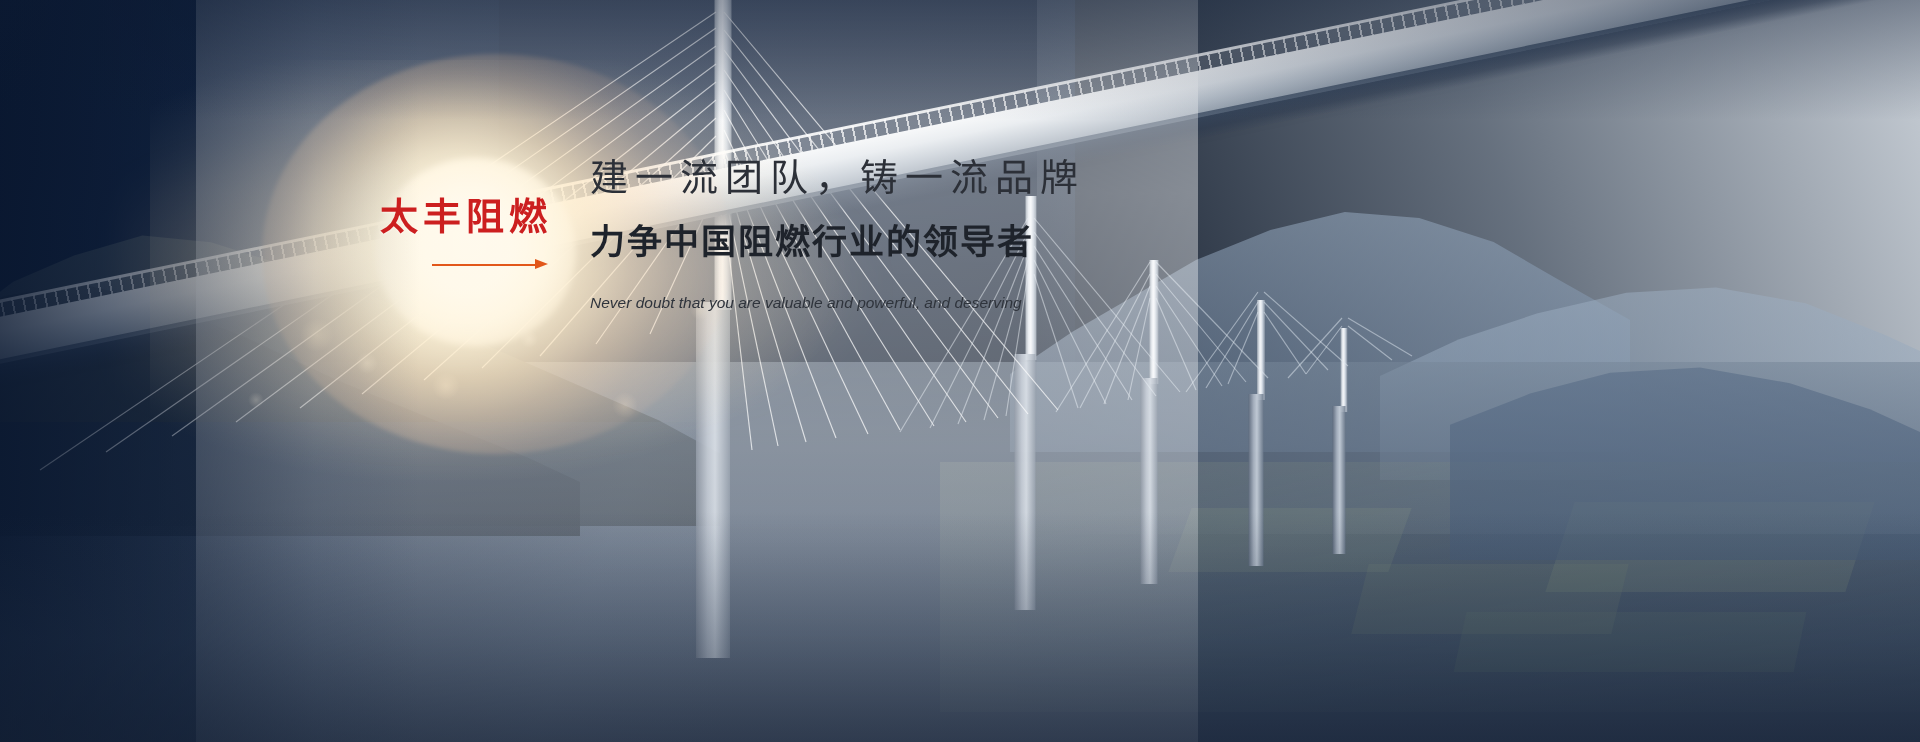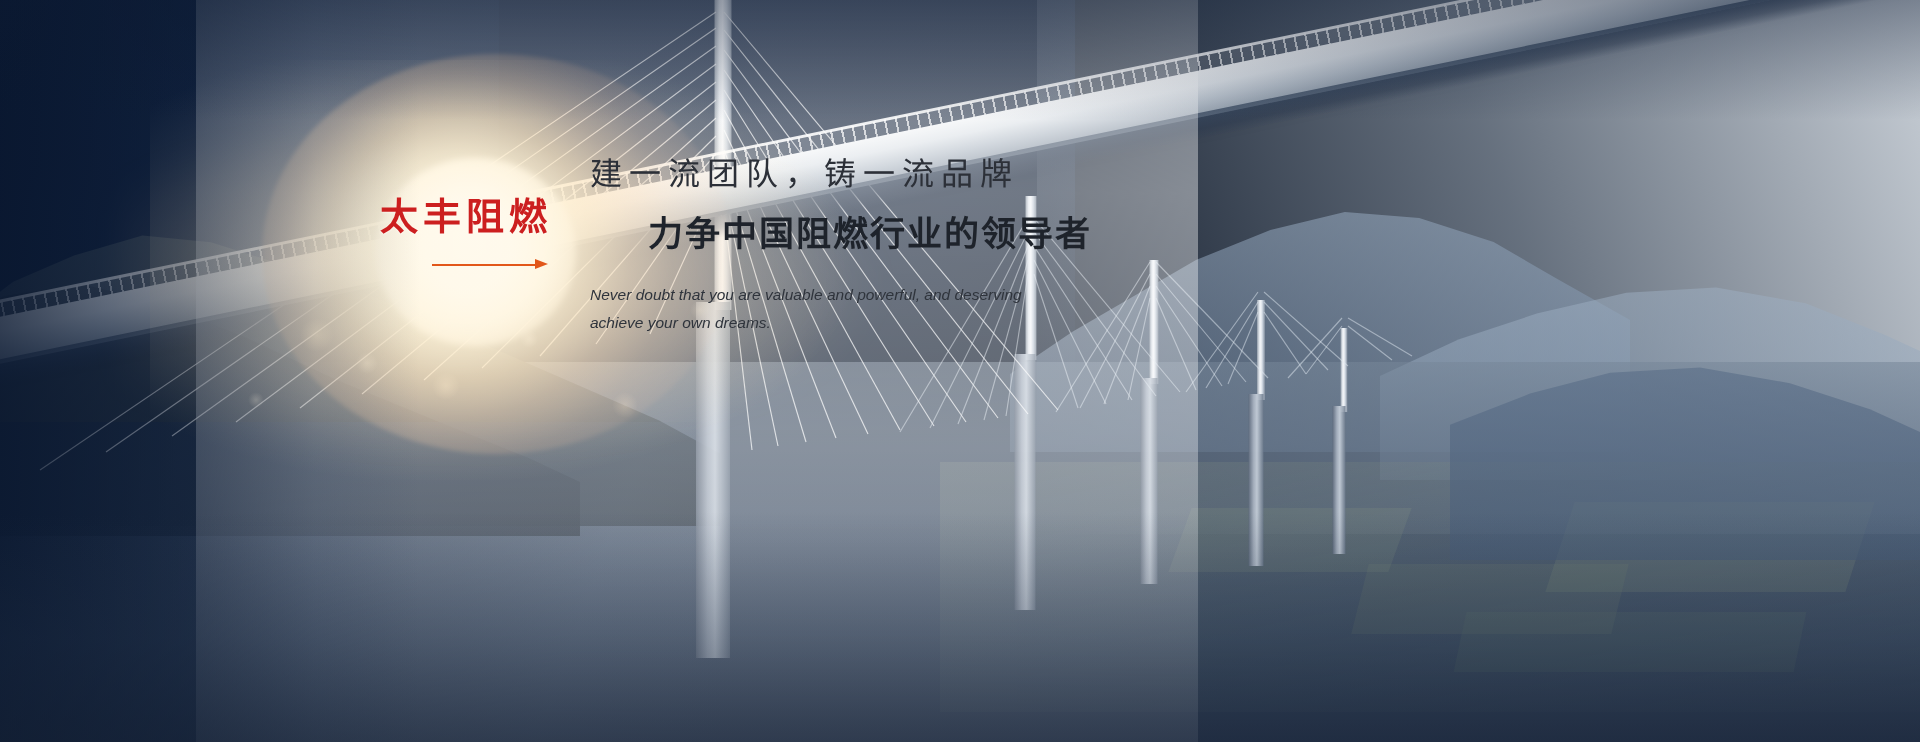--- a/index.html
+++ b/index.html
@@ -253,36 +253,35 @@
     width:0; height:0;
     border-left:13px solid #e2571a;
     border-top:5px solid transparent;
     border-bottom:5px solid transparent;
   }
 
   .headline-block { position:absolute; left:590px; top:152px; width:560px; }
 
   .headline-sub {
     font-family:"Liberation Serif", serif;
-    font-size:32px;
+    font-size:38px;
     letter-spacing:7px;
     color:#2c3038;
     line-height:1.4;
     white-space:nowrap;
   }
   .headline-main {
     margin-top:14px;
     font-family:"Liberation Sans", sans-serif;
     font-weight:bold;
     font-size:35px;
     letter-spacing:2px;
     color:#1e232b;
     line-height:1.32;
     white-space:nowrap;
-    text-align:center;
   }
   .headline-desc {
     margin-top:24px;
     font-family:"Liberation Sans", sans-serif;
     font-size:15.5px;
     line-height:1.82;
     color:#2f343c;
     max-width:452px;
   }
   .headline-desc span { display:block; white-space:nowrap;font-style:italic; }
@@ -444,18 +443,17 @@
         <span class="shaft"></span>
         <span class="head"></span>
       </div>
     </div>
 
     <div class="headline-block">
       <div class="headline-sub">建一流团队，铸一流品牌</div>
       <div class="headline-main">力争中国阻燃行业的领导者</div>
       <div class="headline-desc">
         <span>Never doubt that you are valuable and powerful, and deserving</span>
-        <span>achieve your own dreams.</span>
       </div>
     </div>
 
   </div>
 </div>
 
 </body></html>

